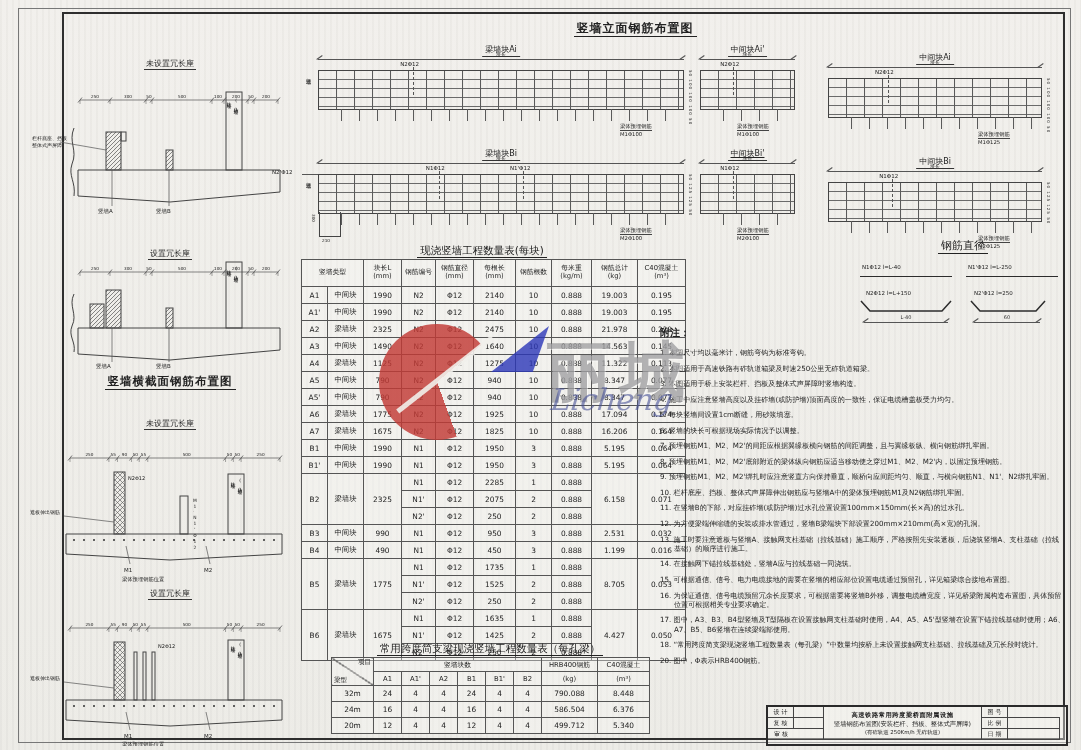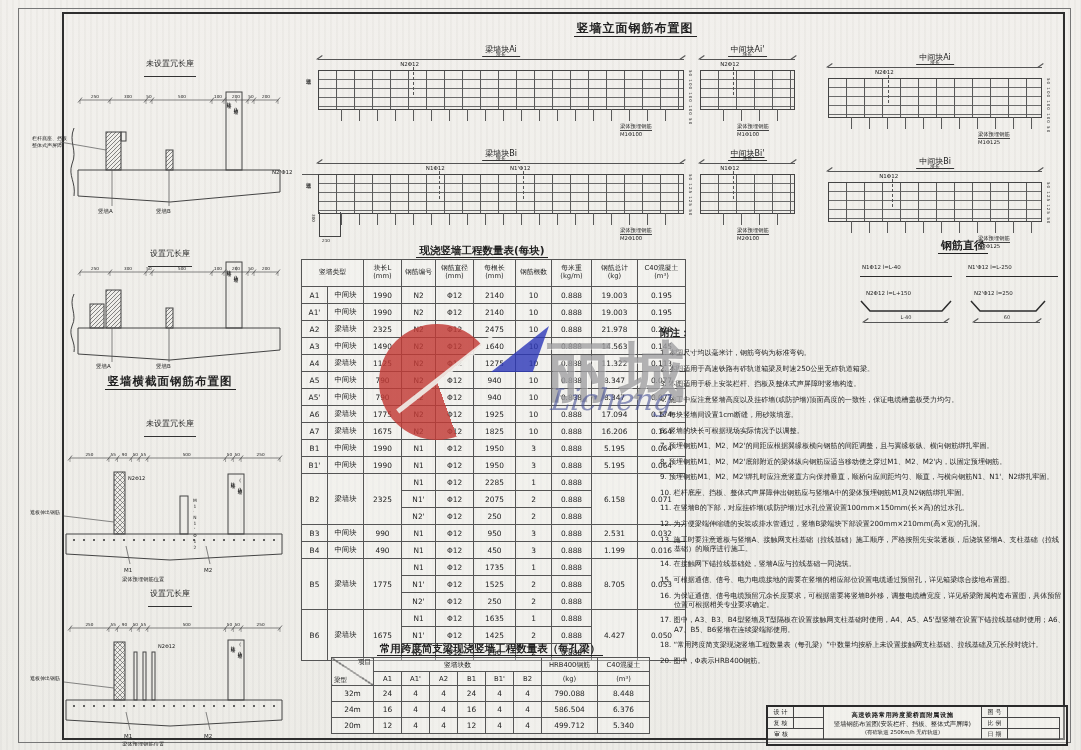--- a/index.html
+++ b/index.html
@@ -8,22 +8,22 @@
   #sheet{position:absolute;inset:0;
        background:
         repeating-linear-gradient(90deg, rgba(0,0,0,.025) 0 2px, rgba(255,255,255,.03) 2px 6px),
         linear-gradient(#f2f0ec,#ecebe6)}
   .frame-outer{position:absolute;left:18px;top:8px;right:10px;bottom:7px;border:1px solid #777}
   .frame-inner{position:absolute;left:62px;top:12px;right:16px;bottom:10px;border:2px solid #2e2e2e}
   section{position:absolute}
   .sec-title{position:absolute;width:100%;text-align:center;font-weight:bold;font-size:11.5px;letter-spacing:1px;white-space:nowrap}
   .sec-title span{border-bottom:1.8px solid #222;padding:0 3px 1px}
   .sub-title{position:absolute;text-align:center;font-size:8px;white-space:nowrap}
-  .sub-title span{border-bottom:1px solid #333;padding:0 2px 8px}
-  .tbl-title{position:absolute;text-align:center;font-weight:bold;font-size:10.5px;white-space:nowrap}
+  .sub-title span{border-bottom:1px solid #333;padding:0 2px 1px}
+  .tbl-title{position:absolute;text-align:center;font-weight:normal;font-size:10.5px;white-space:nowrap}
   .tbl-title span{border-bottom:1.5px solid #222;padding:0 3px 1px}
   svg{position:absolute}
   svg text{fill:#222}
   .vtxt{position:absolute;writing-mode:vertical-rl;text-orientation:upright;letter-spacing:1px;line-height:1;white-space:nowrap}
   .rot90{position:absolute;transform:rotate(90deg);transform-origin:0 0;white-space:nowrap}
   
   .elev{position:absolute}
   .elev-title{position:absolute;top:0;transform:translateX(-50%);font-size:8px;white-space:nowrap;border-bottom:1px solid #333;padding:0 3px 1px}
   .dim{position:absolute;height:0;border-top:1px solid #555}
   .dim>span{position:absolute;top:-8px;left:0;right:0;text-align:center;font-size:5px;color:#333;line-height:1}

